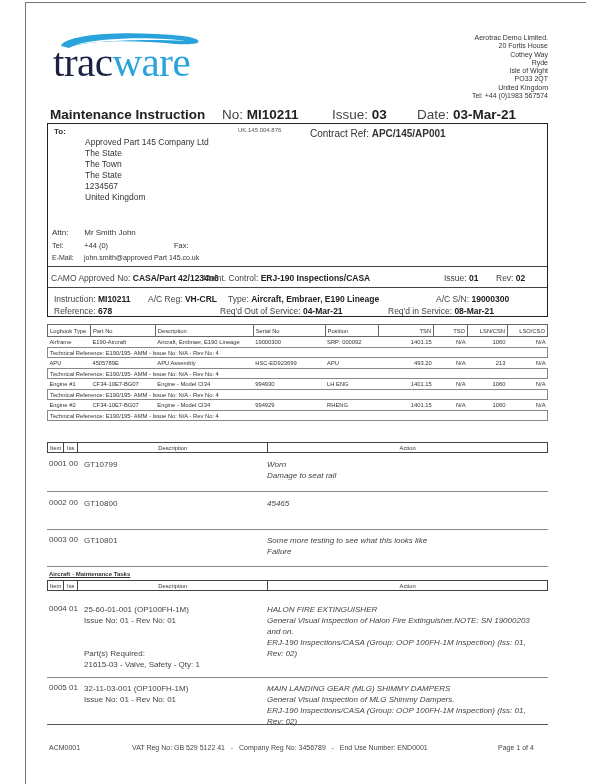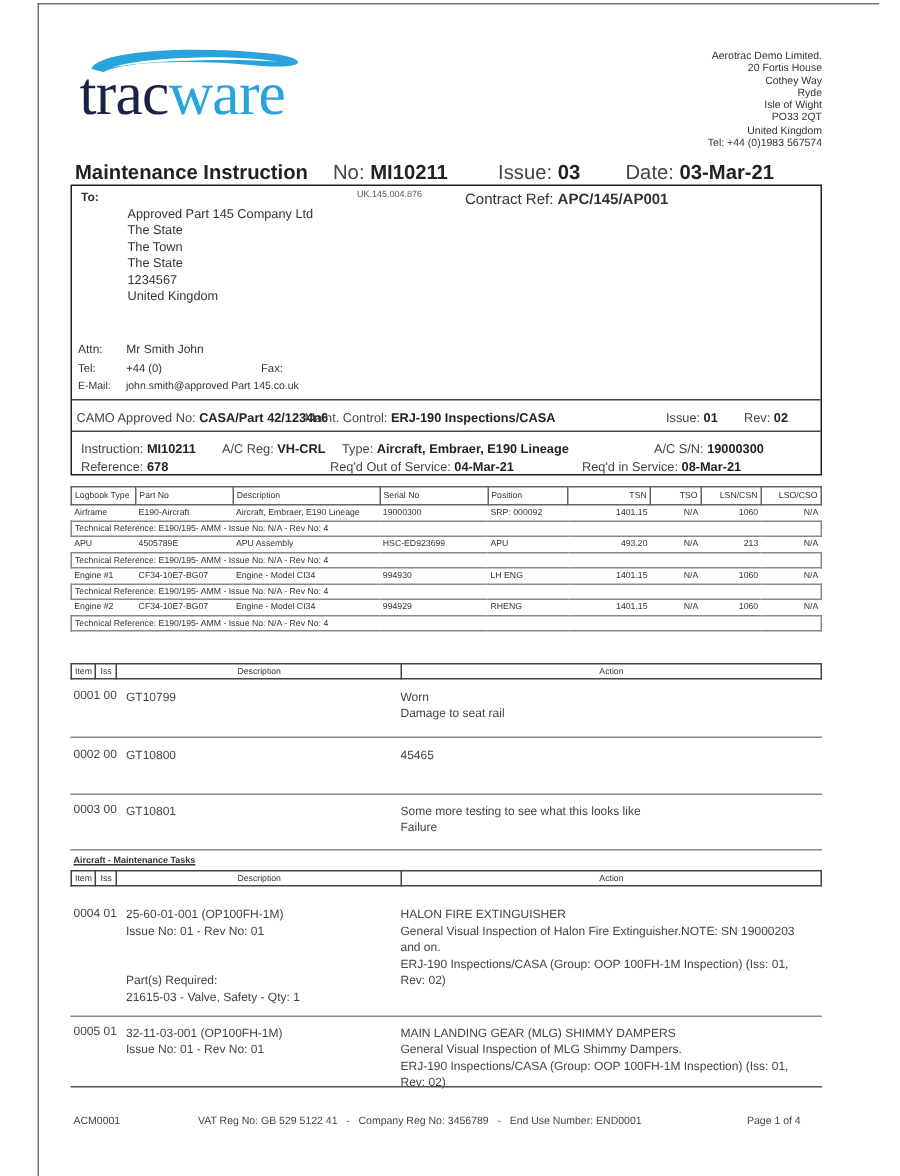--- a/index.html
+++ b/index.html
@@ -43,21 +43,21 @@
   .logbook th { font-weight: normal; text-align: left; border: 1px solid #666; padding: 1px 2px; height: 9px; }
   .logbook td { padding: 1px 2px; height: 8px; white-space: nowrap; }
   .logbook .r { text-align: right; }
   .logbook .tech td { border: 1px solid #888; height: 7px; }
 
   
   .items-hdr { position: absolute; left: 47px; width: 501px; font-size: 5.8px; }
   .items-hdr th { font-weight: normal; border: 1px solid #444; height: 9px; padding: 0 2px; }
   .item { position: absolute; left: 47px; width: 501px; font-size: 8px; color: #444; }
   .item .c { position: absolute; white-space: nowrap; }
-  .item .act { position: absolute; left: 220px; width: 270px; line-height: 11px; white-space: normal; }
+  .item .act { position: absolute; left: 220px; width: 270px; line-height: 11px; white-space: normal; font-style: italic; }
   .item .desc { position: absolute; left: 37px; line-height: 11px; }
   .hr { position: absolute; left: 47px; width: 501px; height: 1px; background: #888; }
 
   .section-title { position: absolute; left: 49px; top: 571px; font-size: 6px; font-weight: bold; text-decoration: underline; color: #333; }
 
   .footer { position: absolute; top: 744px; font-size: 7px; color: #444; white-space: nowrap; }
 </style>
 </head>
 <body>
 

